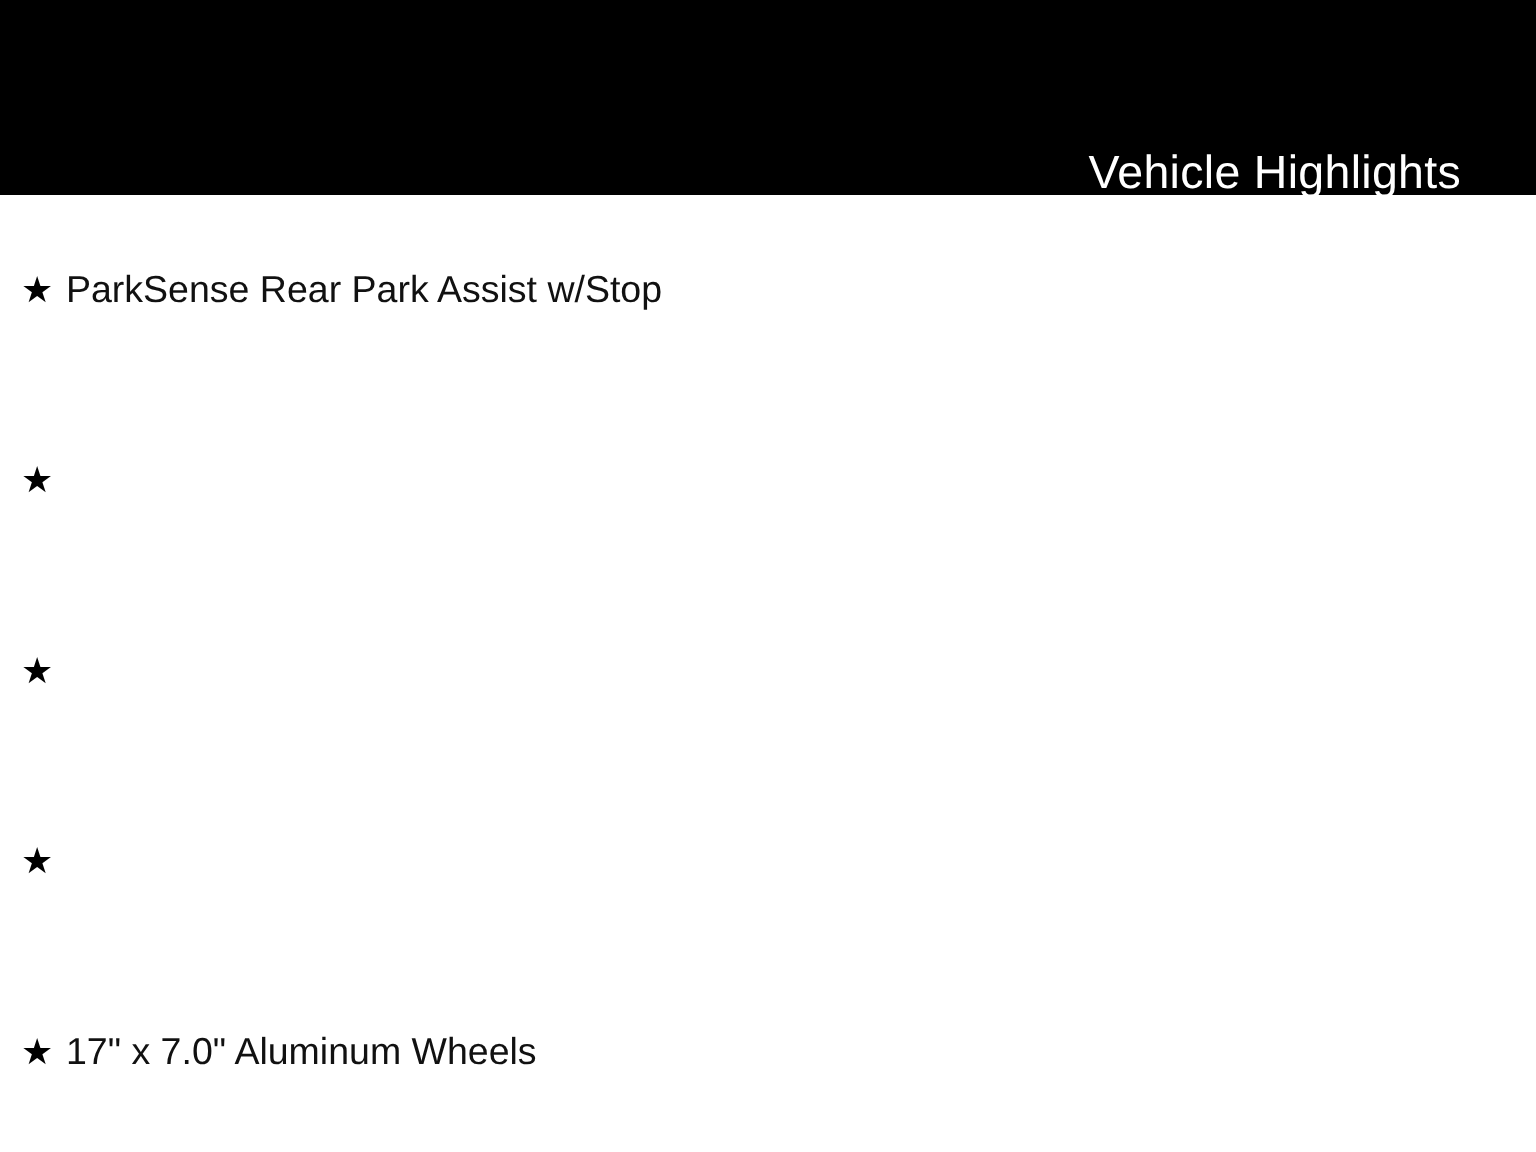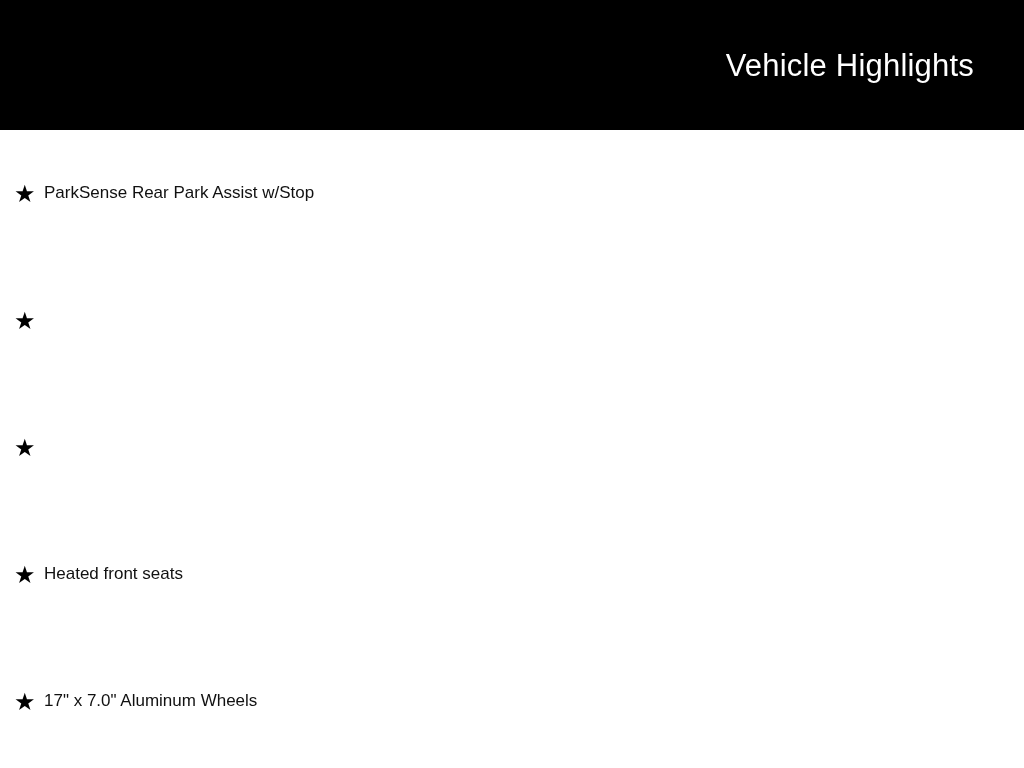--- a/index.html
+++ b/index.html
@@ -20,21 +20,21 @@
     background: #ffffff;
   }
   .header-bar {
     position: absolute;
     top: 0;
     left: 0;
     width: 1024px;
     height: 130px;
     background: #000000;
     display: flex;
-    align-items: center;
+    align-items: flex-end;
     justify-content: flex-end;
     box-sizing: border-box;
     padding-right: 50px;
   }
   .header-title {
     color: #ffffff;
     font-size: 31px;
     font-weight: 400;
     letter-spacing: 0.2px;
     line-height: 1;
@@ -58,21 +58,21 @@
   .bullet-star {
     flex: 0 0 auto;
     width: 30px;
     color: #000000;
     font-size: 24px;
     line-height: 1;
     text-align: left;
   }
   .highlight-label {
     color: #111111;
-    font-size: 17px;
+    font-size: 25px;
     font-weight: 400;
     line-height: 1.1;
     white-space: nowrap;
   }
 </style>
 </head>
 <body>
 
 <div class="page">
 
@@ -86,21 +86,20 @@
       <span class="highlight-label">ParkSense Rear Park Assist w/Stop</span>
     </li>
     <li class="highlight-item">
       <span class="bullet-star">★</span>
     </li>
     <li class="highlight-item">
       <span class="bullet-star">★</span>
     </li>
     <li class="highlight-item">
       <span class="bullet-star">★</span>
-      <span class="highlight-label">Heated front seats</span>
     </li>
     <li class="highlight-item">
       <span class="bullet-star">★</span>
       <span class="highlight-label">17" x 7.0" Aluminum Wheels</span>
     </li>
   </ul>
 
 </div>
 
 </body></html>

